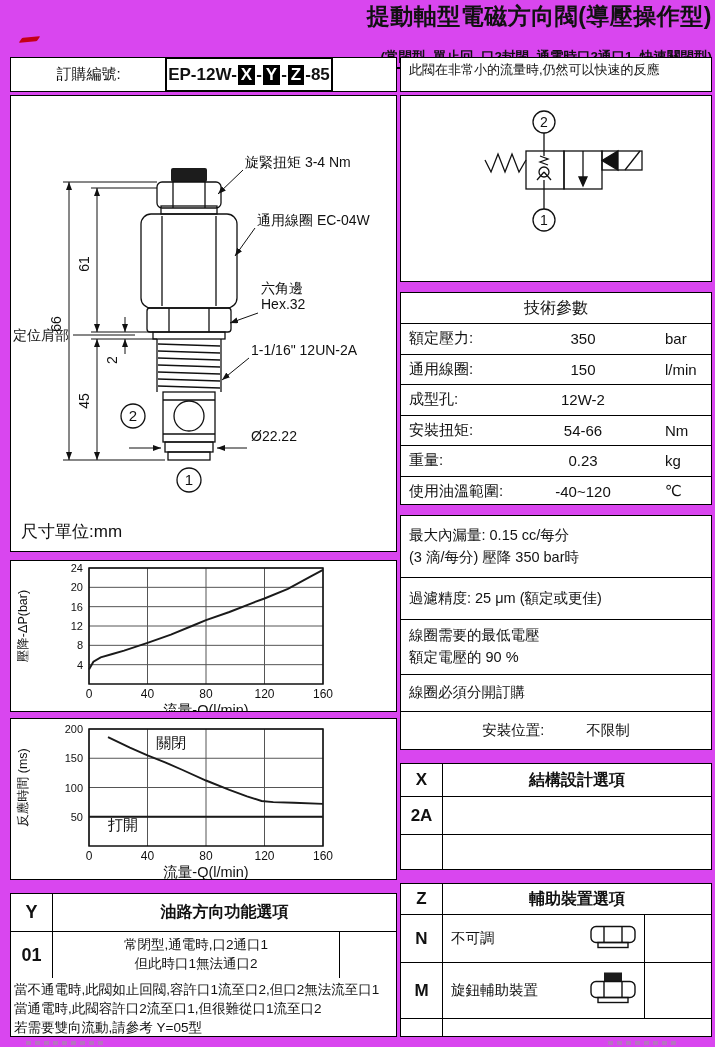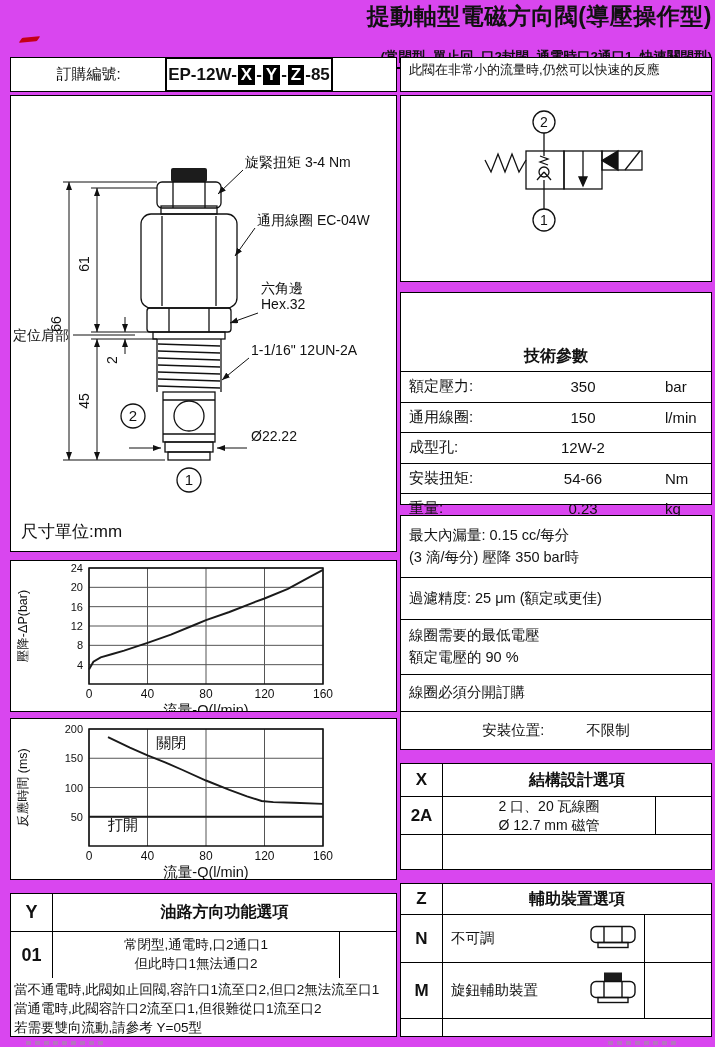--- a/index.html
+++ b/index.html
@@ -33,21 +33,21 @@
   
   .chart1-box { left:10px; top:560px; width:387px; height:152px; }
   .chart2-box { left:10px; top:718px; width:387px; height:162px; }
 
   
   .info-box { left:400px; top:57px; width:312px; height:35px; font-size:13px; padding:3px 8px; }
   .symbol-box { left:400px; top:95px; width:312px; height:187px; }
 
   .tech-table { left:400px; top:292px; width:312px; height:213px; }
   .tech-header { height:30px; display:flex; align-items:center; justify-content:center;
-                 font-weight:bold; font-size:16px;margin-top:48px; }
+                 font-weight:normal; font-size:16px; }
   .trow { display:flex; align-items:center; height:30.5px; border-top:1px solid #000;
           padding:0 8px; font-size:15px; }
   .tl { width:120px; } .tv { width:108px; text-align:center; } .tu { flex:1; padding-left:28px; }
 
   .specs-box { left:400px; top:515px; width:312px; height:235px; display:flex; flex-direction:column; }
   .srow { border-top:1px solid #000; padding:2px 8px; font-size:14.5px; line-height:1.5;
           display:flex; flex-direction:column; justify-content:center; }
   .srow:first-child { border-top:none; }
   .sr1 { height:62px; } .sr2 { height:42px; } .sr3 { height:55px; } .sr4 { height:38px; } .sr5 { height:38px; flex-direction:row; align-items:center; }
   .sr5 .mount-val { margin-left:42px; }
@@ -352,24 +352,20 @@
       </svg>
   </div>
 
   <div class="box x-table">
     <div class="opt-row hrow">
       <div class="opt-code">X</div>
       <div class="opt-title">結構設計選項</div>
     </div>
     <div class="opt-row drow">
       <div class="opt-code">2A</div>
-      <div class="opt-mid">
-        <span>2 口、20 瓦線圈</span>
-        <span>Ø 12.7 mm 磁管</span>
-      </div>
       <div class="opt-spacer"></div>
     </div>
     <div class="opt-row erow">
       <div class="opt-code"></div>
       <div style="flex:1"></div>
     </div>
   </div>
 
   <div class="box y-table">
     <div class="opt-row hrow">

